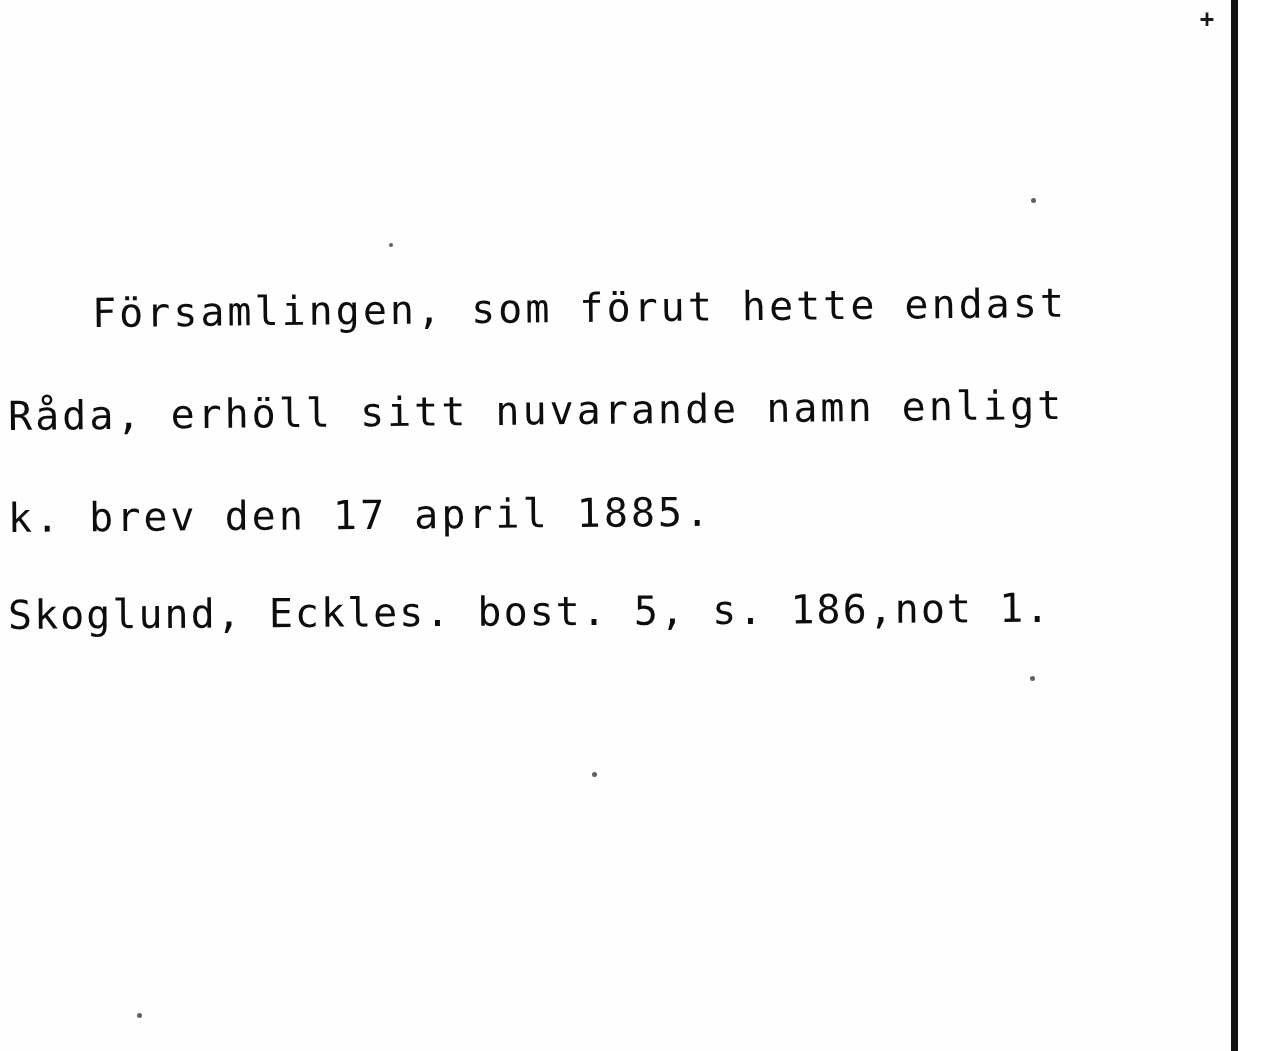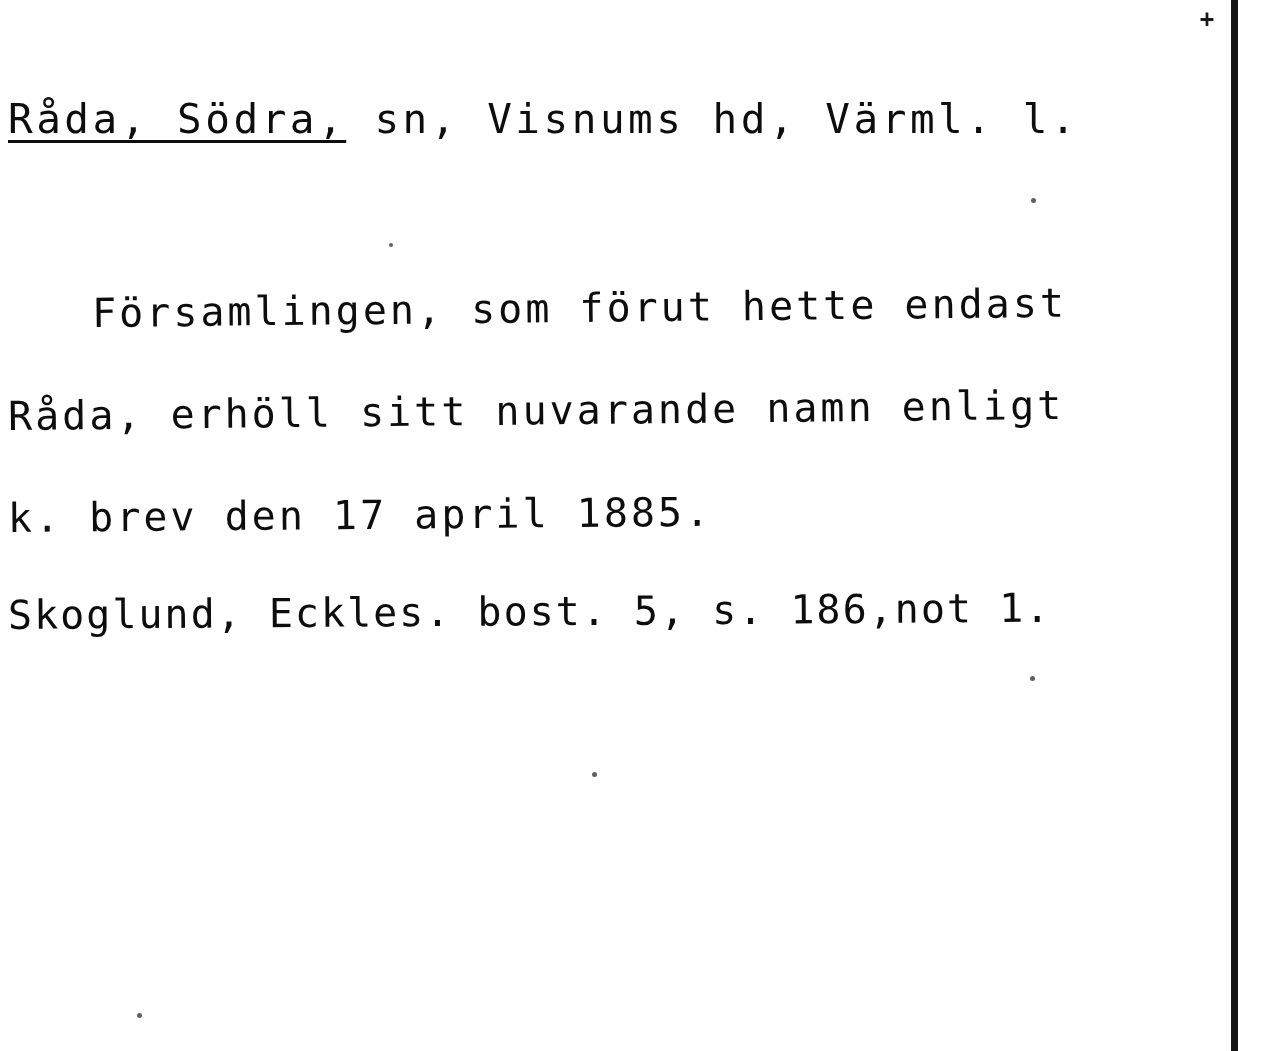--- a/index.html
+++ b/index.html
@@ -134,21 +134,20 @@
 
 <div class="page">
 
   <div class="scan-edge"></div>
   <div class="scan-edge-right-white"></div>
 
   <div class="reg-mark">+</div>
 
   <div class="card-text">
 
-    <div class="line headword"><span class="underlined">Råda, Södra,</span><span> sn, Visnums hd, Värml. l.</span></div>
 
     <div class="line body1">Församlingen, som förut hette endast</div>
     <div class="line body2">Råda, erhöll sitt nuvarande namn enligt</div>
     <div class="line body3">k. brev den 17 april 1885.</div>
 
     <div class="line source">Skoglund, Eckles. bost. 5, s. 186,not 1.</div>
 
     <div class="speck s1"></div>
     <div class="speck s2"></div>
     <div class="speck s3"></div>

